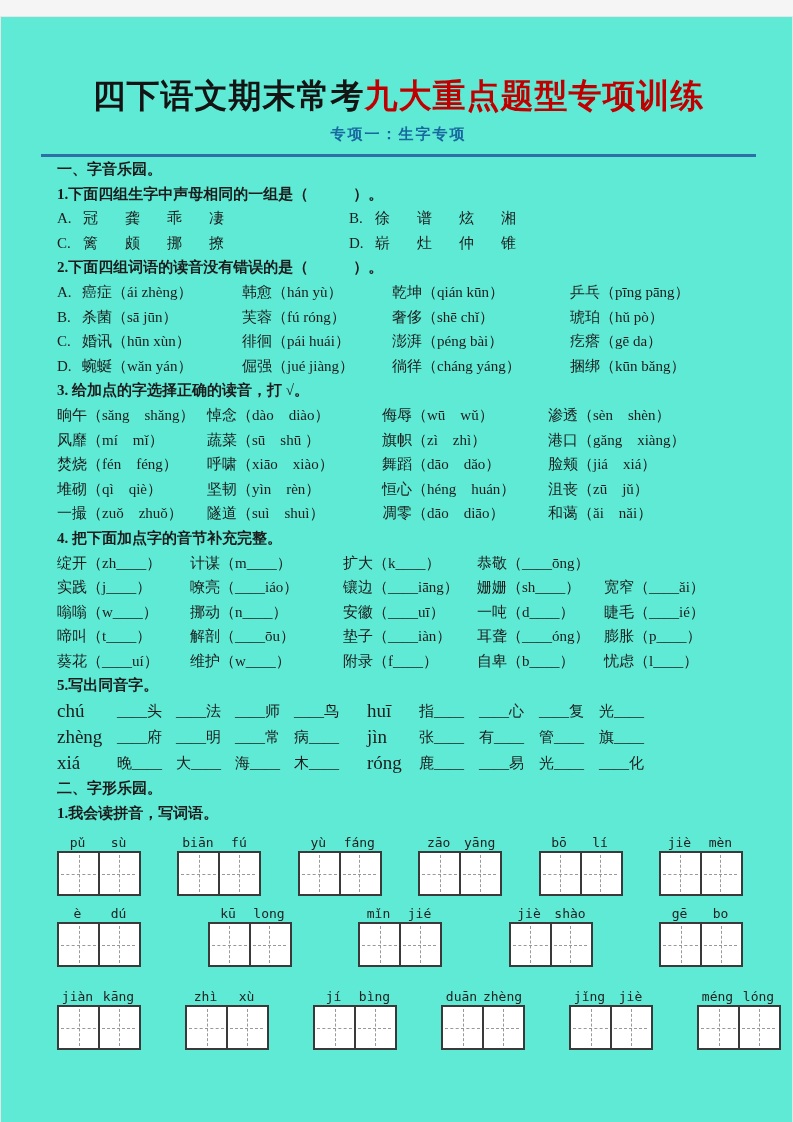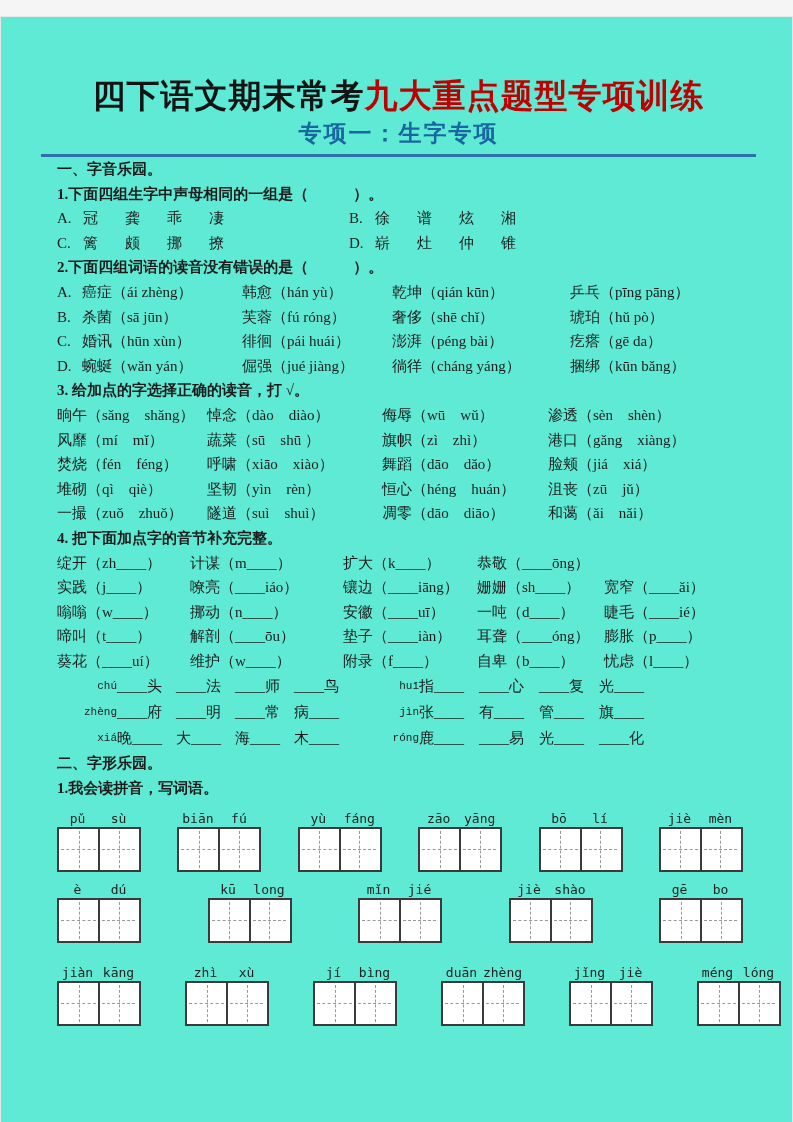--- a/index.html
+++ b/index.html
@@ -3,39 +3,39 @@
 <meta charset="utf-8">
 <style>
   html,body{margin:0;padding:0;background:#f5f5f5;}
   .page{position:relative;width:793px;height:1122px;margin:16px auto;background:#5eead4;
         border:1px solid #e6e6e6;box-sizing:border-box;overflow:hidden;
         font-family:"Liberation Serif","DejaVu Serif",serif;color:#1c1c1c;}
   .content{padding:56px 52px 0 56px;}
   .title{ text-align:center;font-size:33px;font-weight:bold;line-height:46px;letter-spacing:1px;white-space:nowrap;}
   .title .t-black{color:#141414;}
   .title .t-red{color:#c00000;}
-  .subtitle{text-align:center;font-size:23px;font-weight:bold;color:#18689f;line-height:30px;letter-spacing:2px;}
+  .subtitle{text-align:center;font-size:15px;font-weight:bold;color:#18689f;line-height:30px;letter-spacing:2px;}
   .divider{border:0;border-top:3px solid #2d6fa8;margin:5px -16px 0 -16px;}
   .line{line-height:24.6px;font-size:15px;white-space:nowrap;}
   .qt{font-weight:bold;}
   .sech{font-weight:bold;}
   
   .q1grid{display:grid;grid-template-columns:292px auto;}
   .optrow{display:flex;align-items:baseline;}
   .optlbl{display:inline-block;min-width:26px;}
   .optchars{display:flex;gap:27px;}
   
   .q2row{display:grid;grid-template-columns:25px 160px 150px 178px auto;}
   
   .q3row{display:grid;grid-template-columns:150px 175px 166px auto;}
   
   .q4row{display:grid;grid-template-columns:133px 153px 134px 127px auto;}
   
   .q5row{display:grid;grid-template-columns:60px 59px 59px 59px 73px 52px 60px 60px 60px auto;line-height:26px;}
-  .py{font-family:Liberation Mono, monospace;font-size:11px;text-align:right;}
+  .py{font-family:Liberation Serif, serif;font-size:19px;}
   
   .boxrow{display:flex;justify-content:space-between;width:686px;margin-top:6px;align-items:center;}
   .boxrow.gap{margin-top:18px;gap:44px;}
   .grp{width:84px;}
   .pyline{display:flex;height:19px;align-items:flex-end;margin-bottom:1px;}
   .pyline span{display:inline-block;width:41px;text-align:center;font-family:"DejaVu Sans Mono",monospace;font-size:13px;color:#222;}
   .pairbox{display:flex;border:2px solid #3a3a3a;background:#fff;width:80px;}
   .pcell{width:39px;height:41px;position:relative;box-sizing:border-box;}
   .pcell + .pcell{border-left:2px solid #3a3a3a;}
   .pcell::before{content:"";position:absolute;top:2px;bottom:2px;left:50%;border-left:1px dashed #999;}
@@ -187,20 +187,21 @@
       <span>膨胀（p____）</span>
     </div>
     <div class="q4row line">
       <span>葵花（____uí）</span>
       <span>维护（w____）</span>
       <span>附录（f____）</span>
       <span>自卑（b____）</span>
       <span>忧虑（l____）</span>
     </div>
 
+    <div class="line qt">5.写出同音字。</div>
     <div class="q5row line">
       <span class="py">chú</span>
       <span>____头</span>
       <span>____法</span>
       <span>____师</span>
       <span>____鸟</span>
       <span class="py">huī</span>
       <span>指____</span>
       <span>____心</span>
       <span>____复</span>

